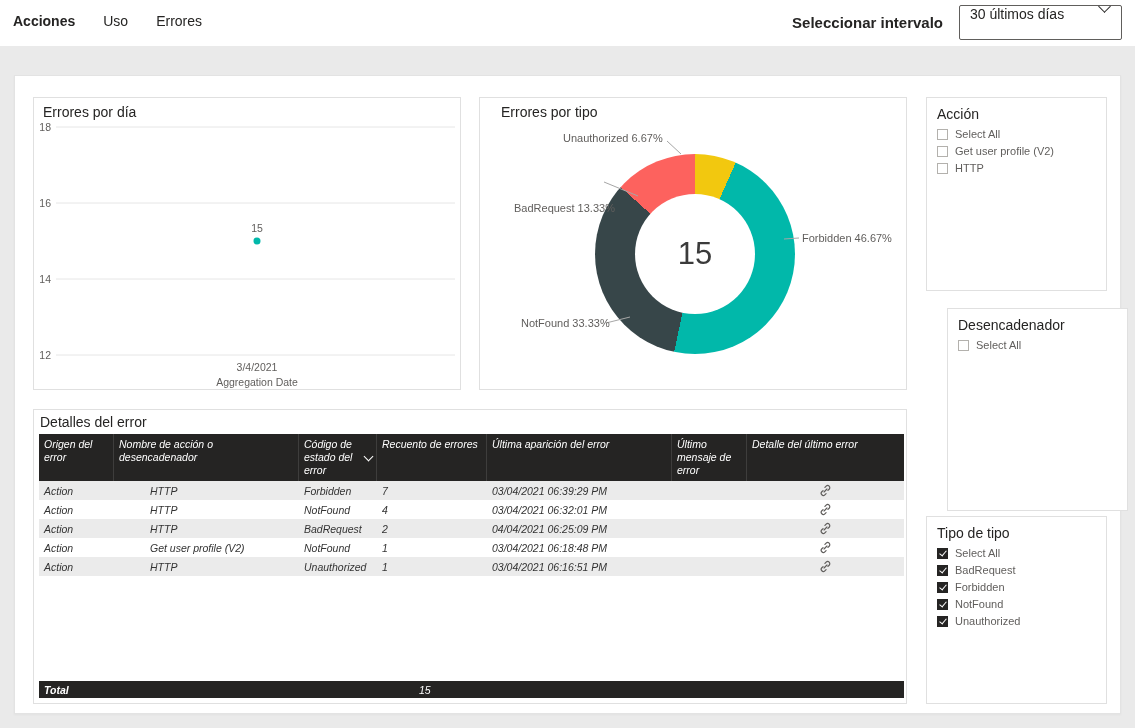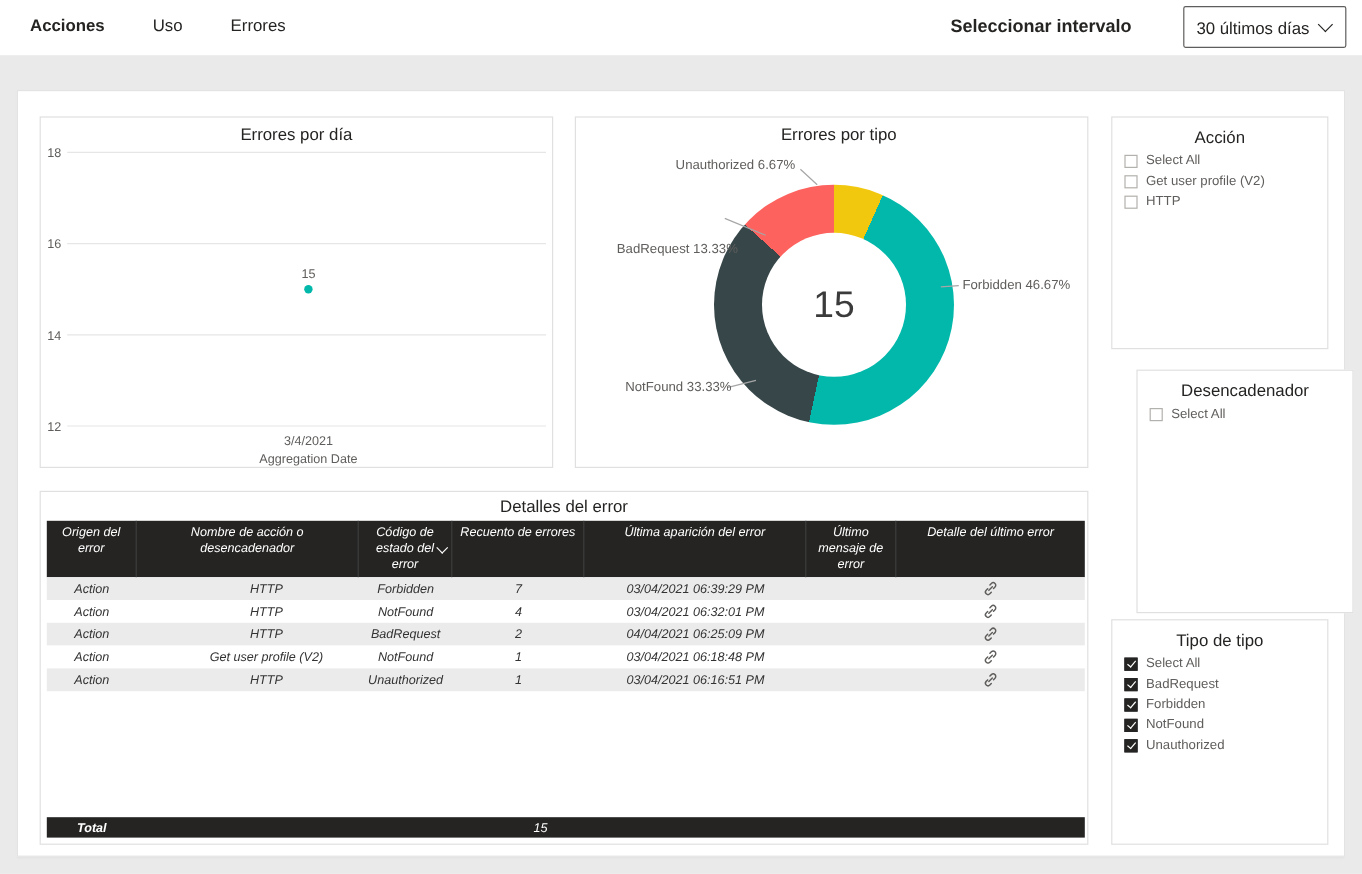--- a/index.html
+++ b/index.html
@@ -2,33 +2,33 @@
 <html><head>
 <meta charset="utf-8">
 <style>
   html,body{margin:0;padding:0;background:#eaeaea;}
   .page{position:relative;width:1135px;height:728px;background:#eaeaea;
         font-family:"Liberation Sans","DejaVu Sans",sans-serif;overflow:hidden;color:#252423;}
 
   
   .topbar{position:absolute;left:0;top:0;width:100%;height:46px;background:#fff;}
   .tabs{position:absolute;left:13px;top:13px;display:flex;gap:28px;}
-  .tab{font-size:14px;color:#252423;cursor:pointer;margin-left:12px;}
+  .tab{font-size:14px;color:#252423;cursor:pointer;}
   .tab.bold{font-weight:700;}
   .interval-label{position:absolute;right:192px;top:14px;font-size:15px;font-weight:700;color:#252423;}
-  .interval-dropdown{position:absolute;right:13px;top:5px;width:136px;height:35px;background:#fff;
-      border:1px solid #605e5c;border-radius:2px;display:flex;align-items:center;justify-content:space-between;
+  .interval-dropdown{position:absolute;right:13px;top:5px;width:163px;height:35px;background:#fff;
+      border:1px solid #605e5c;border-radius:2px;display:flex;align-items:flex-start;justify-content:space-between;
       padding:0 12px 0 10px;box-sizing:border-box;font-size:14px;cursor:pointer;}
   .chev{width:8px;height:8px;border-right:1.5px solid #252423;border-bottom:1.5px solid #252423;
       transform:rotate(45deg);margin-top:-4px;}
 
   
   .card{position:absolute;left:14px;top:75px;width:1107px;height:639px;background:#fff;
         border:1px solid #e3e3e3;box-sizing:border-box;box-shadow:0 1px 2px rgba(0,0,0,.04);}
-  .panel{position:absolute;background:#fff;border:1px solid #e0e0e0;box-sizing:border-box;text-align:center;}
+  .panel{position:absolute;background:#fff;border:1px solid #e0e0e0;box-sizing:border-box;}
   .ptitle{margin:0;padding:6px 9px 0;font-size:14px;font-weight:400;color:#252423;}
 
   #p-day{left:18px;top:21px;width:428px;height:293px;}
   #p-type{left:464px;top:21px;width:428px;height:293px;padding-left:12px;}
   #p-action{left:911px;top:21px;width:181px;height:194px;}
   #p-trigger{left:932px;top:232px;width:181px;height:203px;}
   #p-errtype{left:911px;top:440px;width:181px;height:188px;}
   #p-details{left:18px;top:333px;width:874px;height:295px;}
 
   

